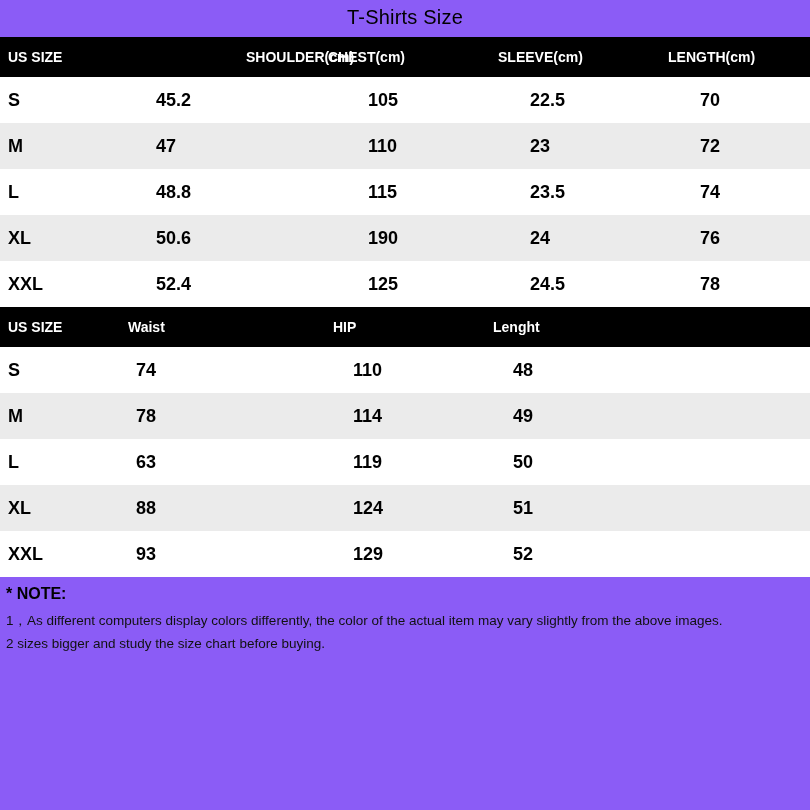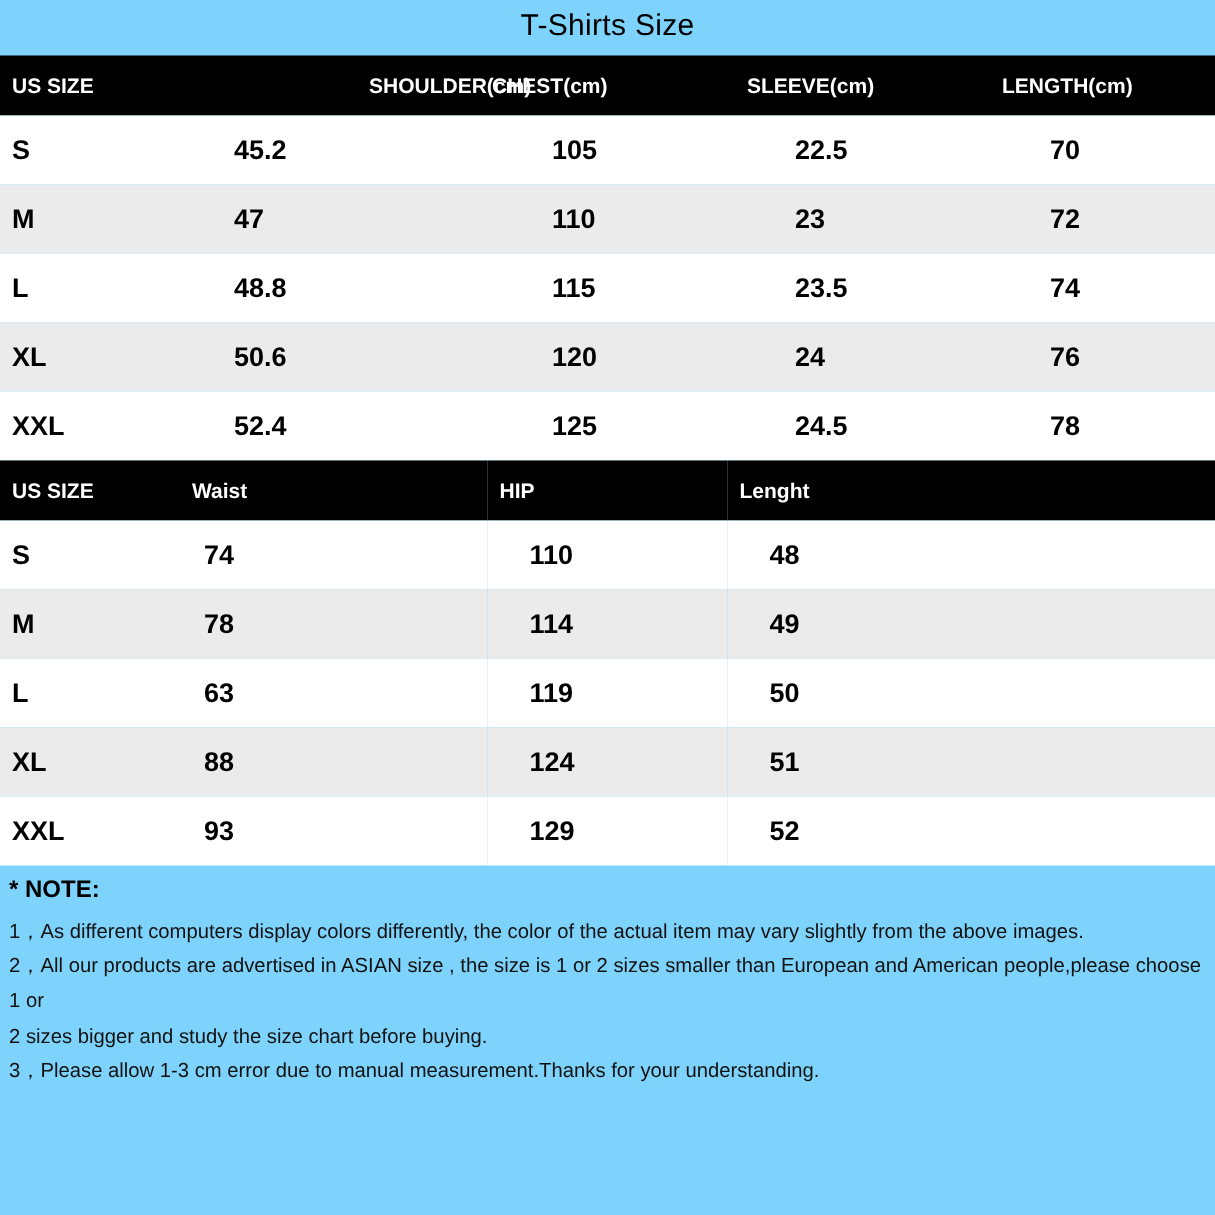--- a/index.html
+++ b/index.html
@@ -10,21 +10,21 @@
     height: 810px;
     background: #ffffff;
     font-family: "Liberation Sans", sans-serif;
     color: #000000;
     overflow: hidden;
   }
   .page {
     width: 810px;
     height: 810px;
     position: relative;
-    background: #7dd3fc;
+    background: #8b5cf6;
   }
   .section-title {
     text-align: center;
     font-size: 20px;
     font-weight: 400;
     color: #000;
     letter-spacing: 0.2px;
   }
   #tshirt-title { padding-top: 6px; padding-bottom: 8px; }
   #pants-title { padding-top: 10px; padding-bottom: 10px; }
@@ -132,21 +132,21 @@
       <tr class="plain">
         <td class="t-c0 sizecell">L</td>
         <td class="t-c1"><span class="v">48.8</span></td>
         <td class="t-c2"><span class="v">115</span></td>
         <td class="t-c3"><span class="v">23.5</span></td>
         <td class="t-c4"><span class="v">74</span></td>
       </tr>
       <tr class="alt">
         <td class="t-c0 sizecell">XL</td>
         <td class="t-c1"><span class="v">50.6</span></td>
-        <td class="t-c2"><span class="v">120</span></td>
+        <td class="t-c2"><span class="v">190</span></td>
         <td class="t-c3"><span class="v">24</span></td>
         <td class="t-c4"><span class="v">76</span></td>
       </tr>
       <tr class="plain">
         <td class="t-c0 sizecell">XXL</td>
         <td class="t-c1"><span class="v">52.4</span></td>
         <td class="t-c2"><span class="v">125</span></td>
         <td class="t-c3"><span class="v">24.5</span></td>
         <td class="t-c4"><span class="v">78</span></td>
       </tr>
@@ -193,18 +193,16 @@
         <td class="p-c1"><span class="v">93</span></td>
         <td class="p-c2"><span class="v">129</span></td>
         <td class="p-c3"><span class="v">52</span></td>
       </tr>
     </tbody>
   </table>
 
   <div class="notes">
     <div class="note-head">* NOTE:</div>
     <div class="note-line">1，As different computers display colors differently, the color of the actual item may vary slightly from the above images.</div>
-    <div class="note-line">2，All our products are advertised in ASIAN size , the size is 1 or 2 sizes smaller than European and American people,please choose 1 or</div>
     <div class="note-line">2 sizes bigger and study the size chart before buying.</div>
-    <div class="note-line">3，Please allow 1-3 cm error due to manual measurement.Thanks for your understanding.</div>
   </div>
 
 </div>
 
 </body></html>

